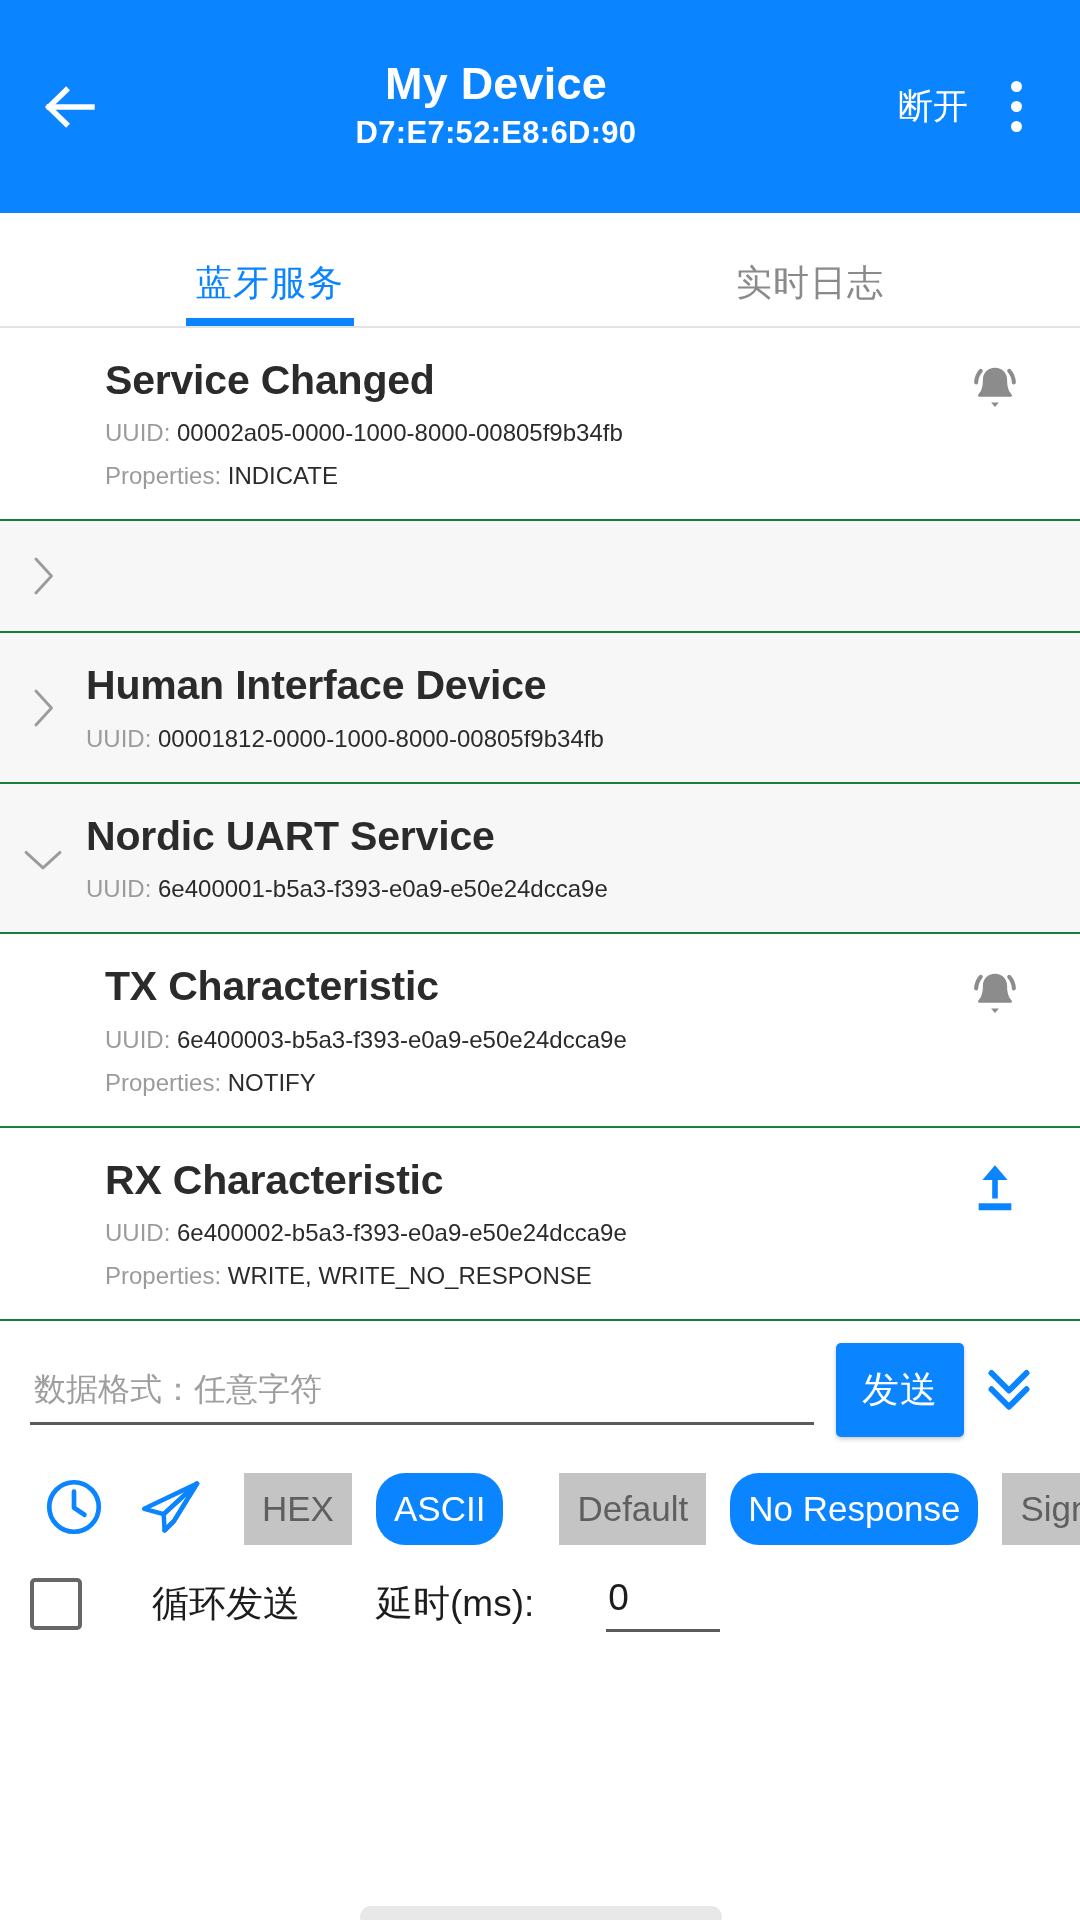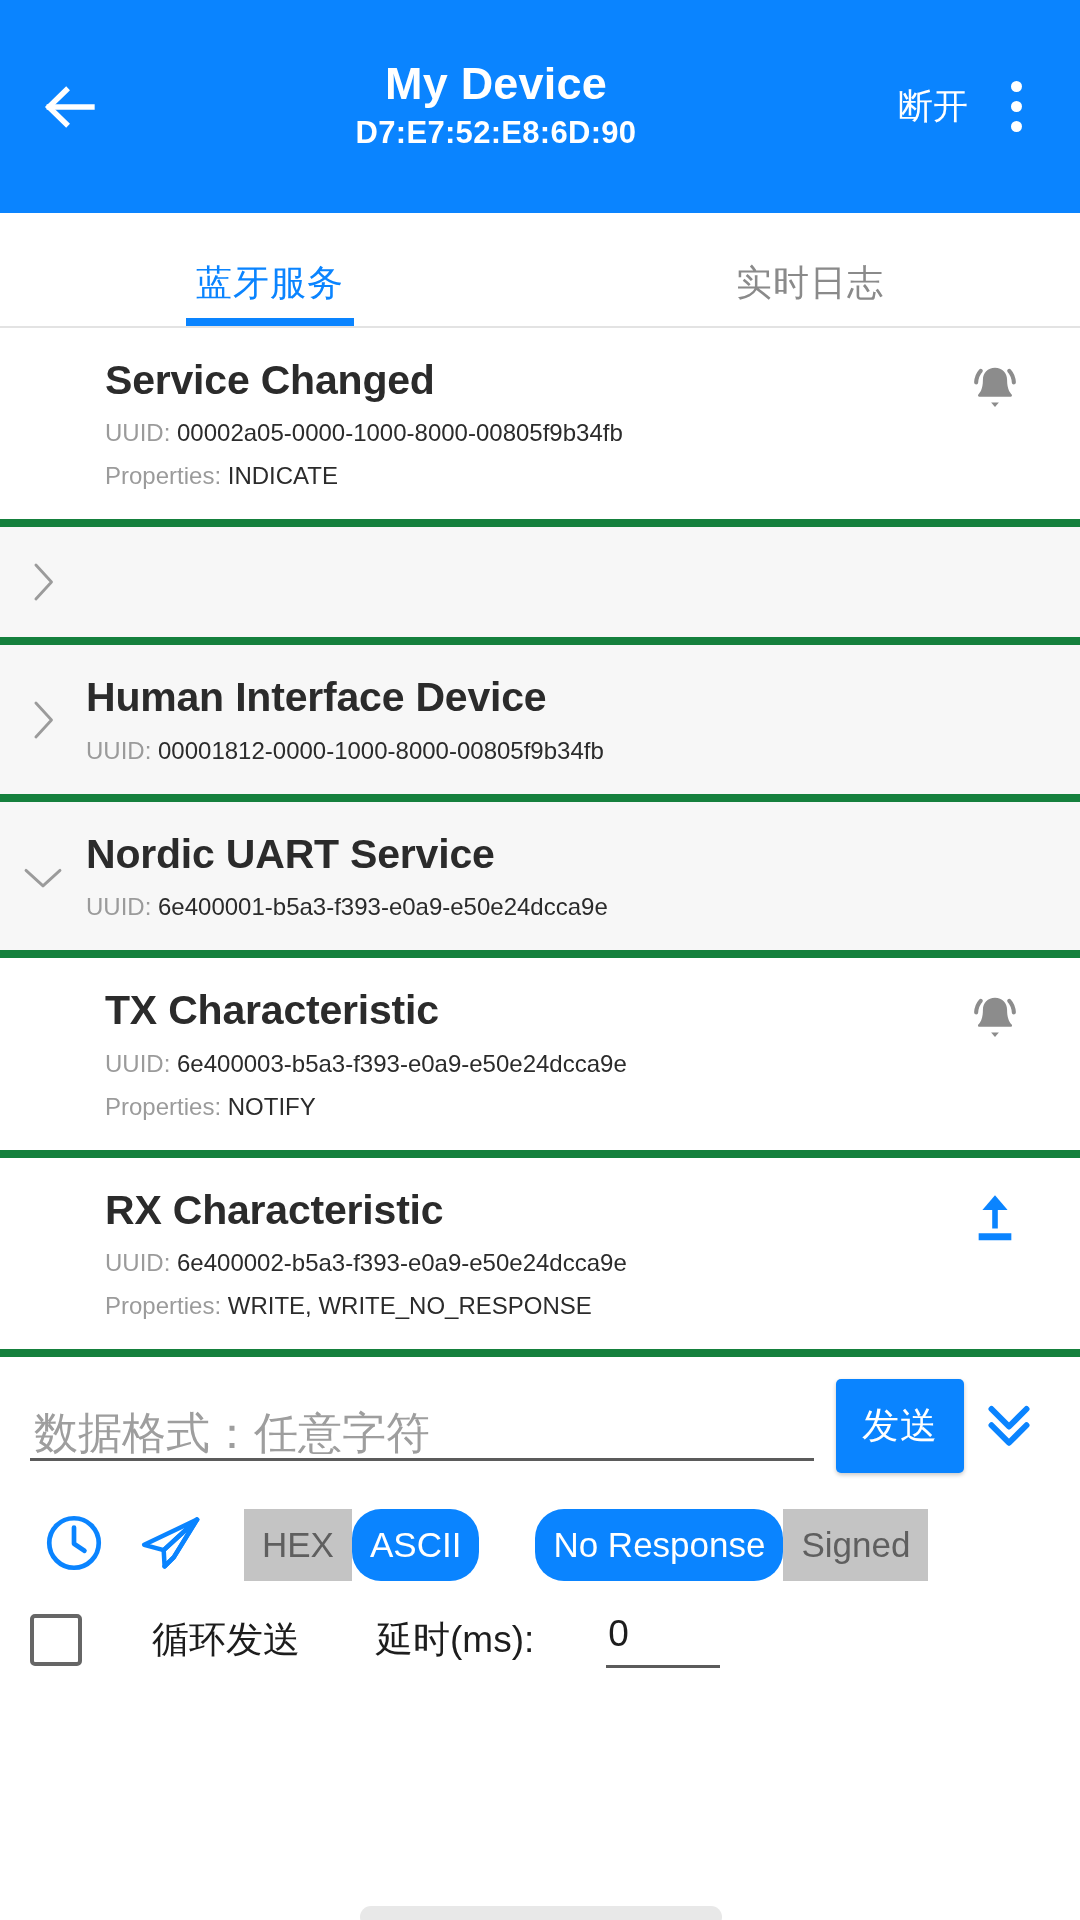--- a/index.html
+++ b/index.html
@@ -119,21 +119,21 @@
     height: 8px;
     background: #0a84ff;
   }
 
   
   .list { background: #ffffff; }
   .row {
     position: relative;
     display: flex;
     align-items: flex-start;
-    border-bottom: 8px solid #15803d;
+    border-bottom: 2px solid #15803d;
     box-sizing: border-box;
     padding: 26px 30px 26px 0;
   }
   .row.char { background: #ffffff; padding-left: 105px; }
   .row.service { background: #f7f7f7; padding-left: 0; }
   .chev {
     width: 86px;
     flex: 0 0 86px;
     display: flex;
     align-items: center;
@@ -181,23 +181,23 @@
     box-sizing: border-box;
   }
   .data-input {
     flex: 1 1 auto;
     min-width: 0;
     border: 0;
     border-bottom: 3px solid #5b5b5b;
     outline: none;
     background: transparent;
     font-family: "Liberation Sans", "DejaVu Sans", sans-serif;
-    font-size: 44px;
+    font-size: 32px;
     color: #b91c1c;
-    padding: 16px 4px 0 4px;
+    padding: 16px 4px 14px 4px;
     margin-right: 22px;
   }
   .data-input::placeholder { color: #9e9e9e; }
   .send-btn {
     flex: 0 0 auto;
     background: #0a84ff;
     color: #ffffff;
     font-size: 37px;
     border: 0;
     border-radius: 5px;
@@ -225,20 +225,21 @@
     height: 96px;
     flex: 0 0 96px;
     display: flex;
     align-items: center;
     justify-content: center;
   }
   .seg {
     display: flex;
     align-items: stretch;
     flex: 0 0 auto;
+    gap: 24px;
   }
   .seg.gap1 { margin-left: 26px; }
   .seg.gap2 { margin-left: 56px; }
   .seg-item {
     background: #c4c4c4;
     color: #5f5f5f;
     font-size: 35px;
     padding: 16px 18px;
     display: flex;
     align-items: center;
@@ -464,20 +465,21 @@
         </svg>
       </span>
     </div>
 
     <div class="seg gap1">
       <div class="seg-item">HEX</div>
       <div class="seg-item on">ASCII</div>
     </div>
 
     <div class="seg gap2">
+      <div class="seg-item">Default</div>
       <div class="seg-item on">No Response</div>
       <div class="seg-item">Signed</div>
     </div>
   </div>
 
   <div class="check-row">
     <div class="checkbox"></div>
     <div class="check-label">循环发送</div>
     <div class="delay-label">延时(ms):</div>
     <input class="delay-input" type="text" value="0" style="">

